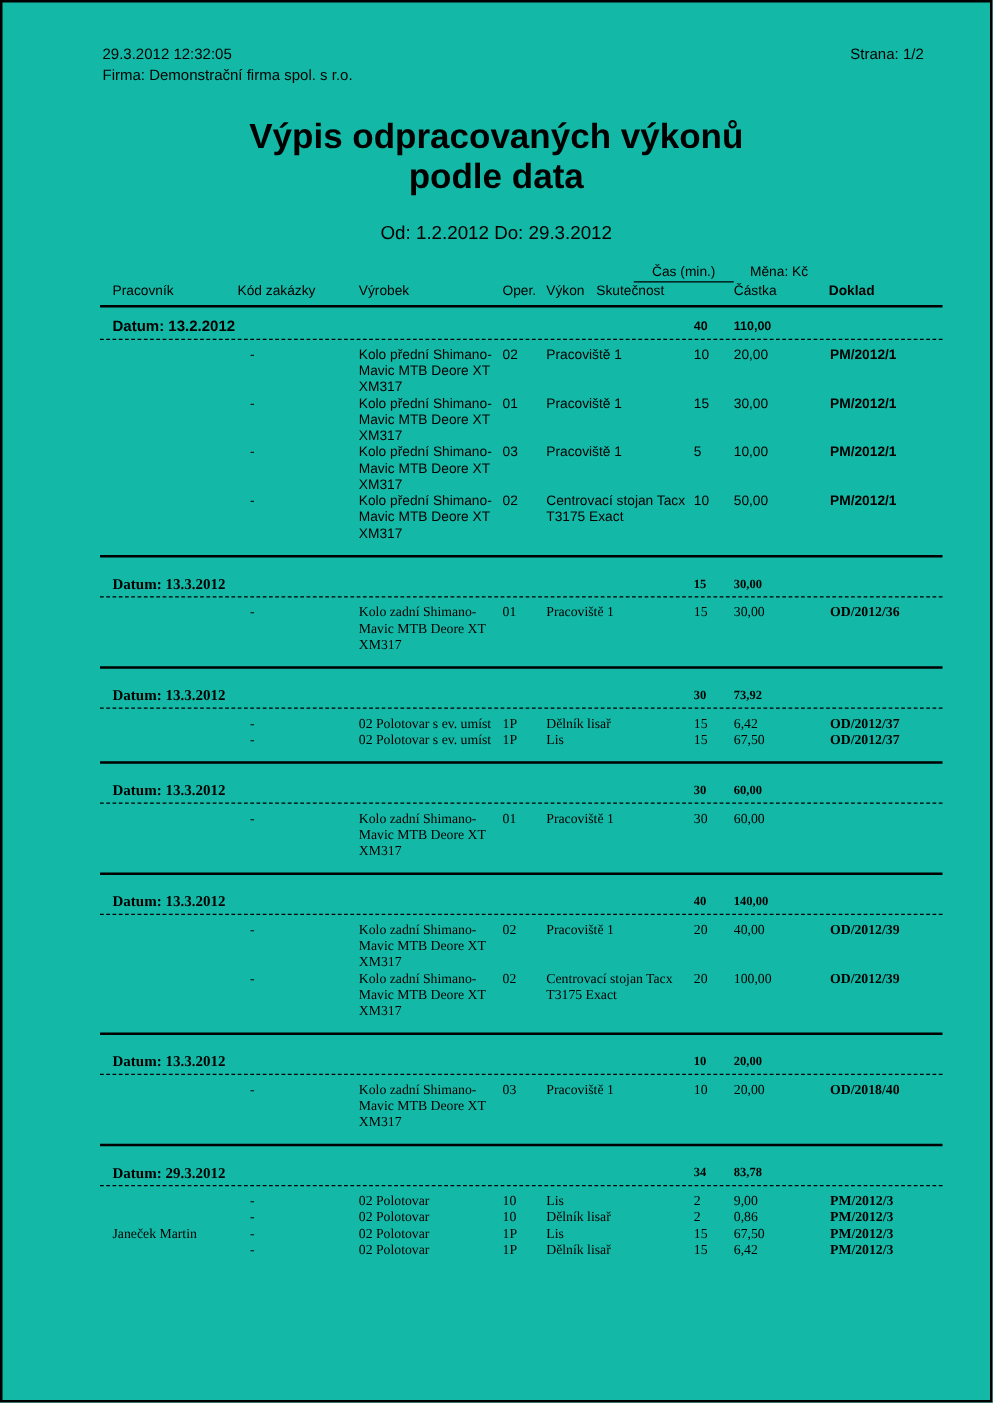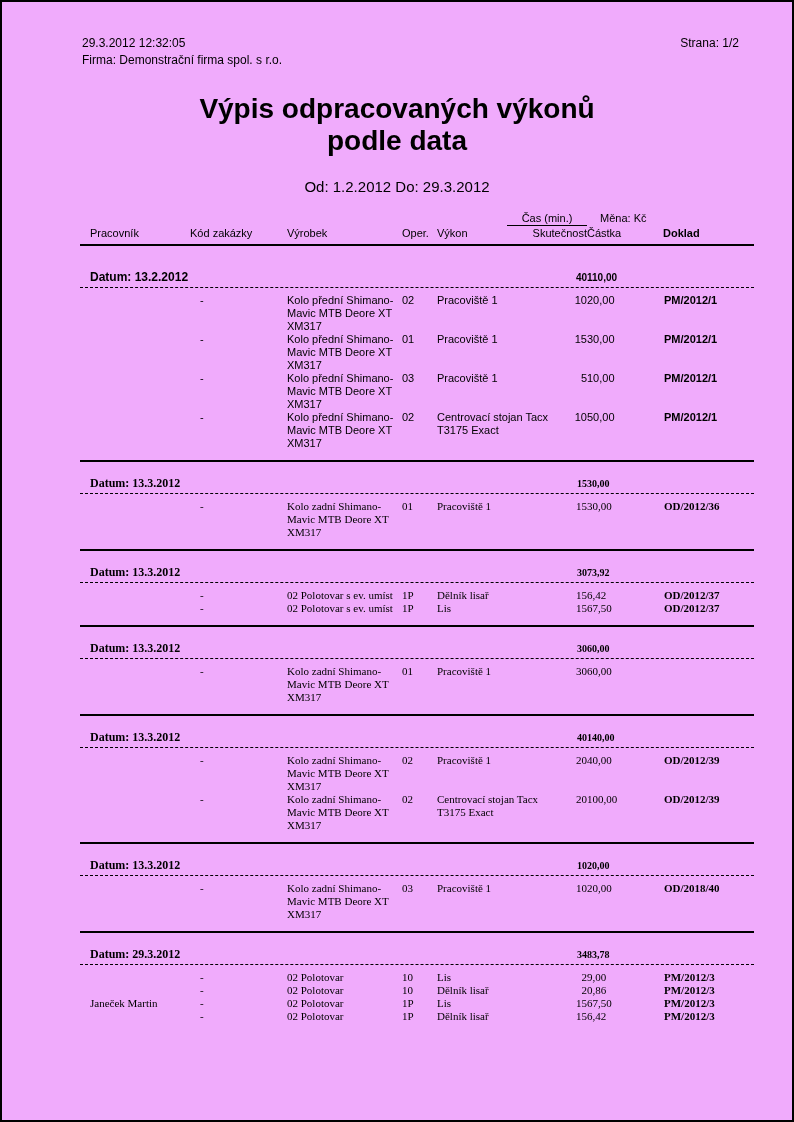--- a/index.html
+++ b/index.html
@@ -1,19 +1,19 @@
 <!DOCTYPE html>
 <html><head>
 <meta charset="utf-8">
 <style>
   * { margin: 0; padding: 0; box-sizing: border-box; }
   html, body { background: #808080; }
   body { font-family: "Liberation Sans", "DejaVu Sans", sans-serif; color: #000; }
   .page {
-    width: 794px; height: 1122px; background: #f0abfc;
+    width: 794px; height: 1122px; background: #14b8a6;
     border: 2px solid #000; position: relative; overflow: hidden;
   }
   
   .meta { display: flex; justify-content: space-between; padding: 33px 53px 0 80px; font-size: 12px; line-height: 17px; }
   
   .title { text-align: center; font-size: 28px; font-weight: bold; line-height: 32px; }
   .title-block { margin-top: 24px; }
   .range { text-align: center; font-size: 15px; margin-top: 21px; }
   
   .content { margin: 16px 38px 0 78px; font-size: 11px; }
@@ -21,29 +21,29 @@
   .thr1 .spacer { width: 427px; }
   .h-time-group { width: 80px; text-align: center; border-bottom: 1px solid #000; }
   .h-currency { padding-left: 13px; }
   .thr2 { display: flex; line-height: 15px; padding-bottom: 3px; border-bottom: 2px solid #000; }
   .cell { display: block; }
   .w  { width: 100px; padding-left: 10px; }
   .o  { width: 84px;  padding-left: 10px; }
   .p  { width: 136px; padding-left: 23px; padding-right: 4px; }
   .op { width: 37px;  padding-left: 2px; }
   .v  { width: 118px; padding-right: 4px; }
-  .t  { width: 32px;  text-align: right; }
+  .t  { width: 32px;  text-align: left; }
   .a  { width: 68px;  text-align: left; }
   .d  { flex: 1; padding-left: 9px; }
   .thr2 .v { width: 40px; }
   .thr2 .t { width: 110px; }
   .thr2 .a { width: 67px; }
   .bold { font-weight: bold; }
   
-  .group { margin-top: 24px; padding-bottom: 10px; border-bottom: 2px solid #000; }
+  .group { margin-top: 8px; padding-bottom: 10px; border-bottom: 2px solid #000; }
   .group + .group { margin-top: 14px; font-family: Liberation Serif, serif; }
   .group:last-child { border-bottom: none; }
   .g-head { display: flex; font-size: 12px; font-weight: bold; line-height: 15px; padding-bottom: 2px; border-bottom: 1px dashed #000; }
   .g-label { width: 475px; padding-left: 10px; }
   .g-head .t, .g-head .a { font-size: 10px; }
   .rows { margin-top: 6px; }
   .row { display: flex; line-height: 13px; }
   .row .o { padding-left: 20px; }
 </style>
 </head>

